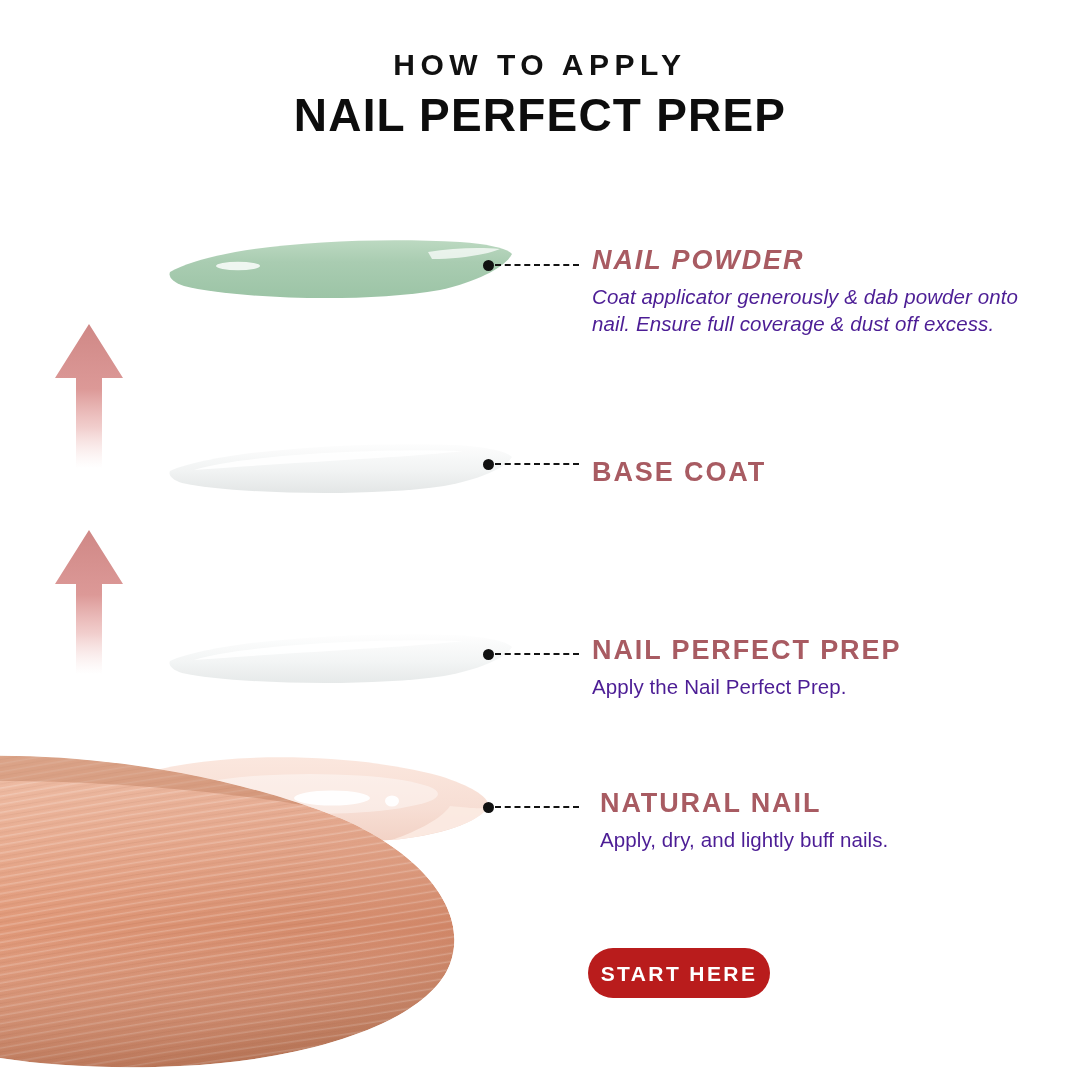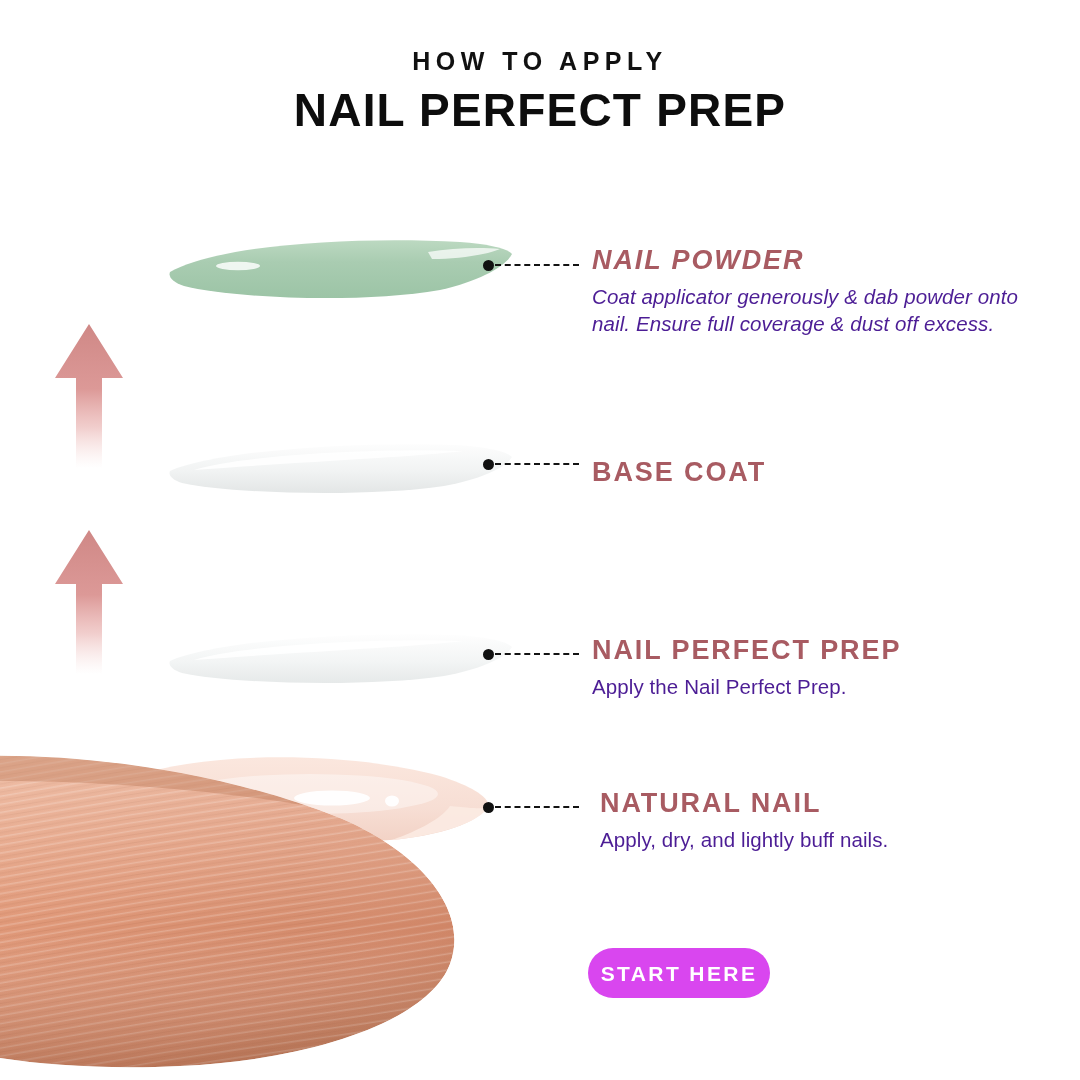--- a/index.html
+++ b/index.html
@@ -9,21 +9,21 @@
     font-family:"Liberation Sans","DejaVu Sans",sans-serif;
     overflow:hidden;
     position:relative;
     -webkit-font-smoothing:antialiased;
   }
   .stage{position:absolute;inset:0;}
 
   
   .hdr{position:absolute;left:0;top:48px;width:1080px;text-align:center;}
   .hdr-kicker{
-    font-size:25px;font-weight:600;letter-spacing:5.5px;color:#111111;
+    font-size:30px;font-weight:600;letter-spacing:5.5px;color:#111111;
     line-height:1.1;margin:0 0 10px 0;
   }
   .hdr-title{
     font-size:46px;font-weight:900;letter-spacing:1.2px;color:#0d0d0d;
     line-height:1.05;margin:0;
   }
 
   
   .arrow{position:absolute;left:52px;width:74px;}
   .arrow svg{display:block;width:74px;}
@@ -56,21 +56,21 @@
   .block p{
     margin:0;
     font-size:20.5px;font-weight:400;color:#4c1d95;
     line-height:1.29;letter-spacing:0.1px;
   }
 
   
   .cta{
     position:absolute;left:588px;top:948px;
     width:182px;height:50px;
-    background:#d946ef;border-radius:26px;border:none;
+    background:#b91c1c;border-radius:26px;border:none;
     display:flex;align-items:center;justify-content:center;
     cursor:pointer;padding:0;
   }
   .cta span{
     color:#ffffff;font-size:21px;font-weight:800;letter-spacing:2.4px;
     line-height:1;
   }
 </style>
 </head>
 <body>

